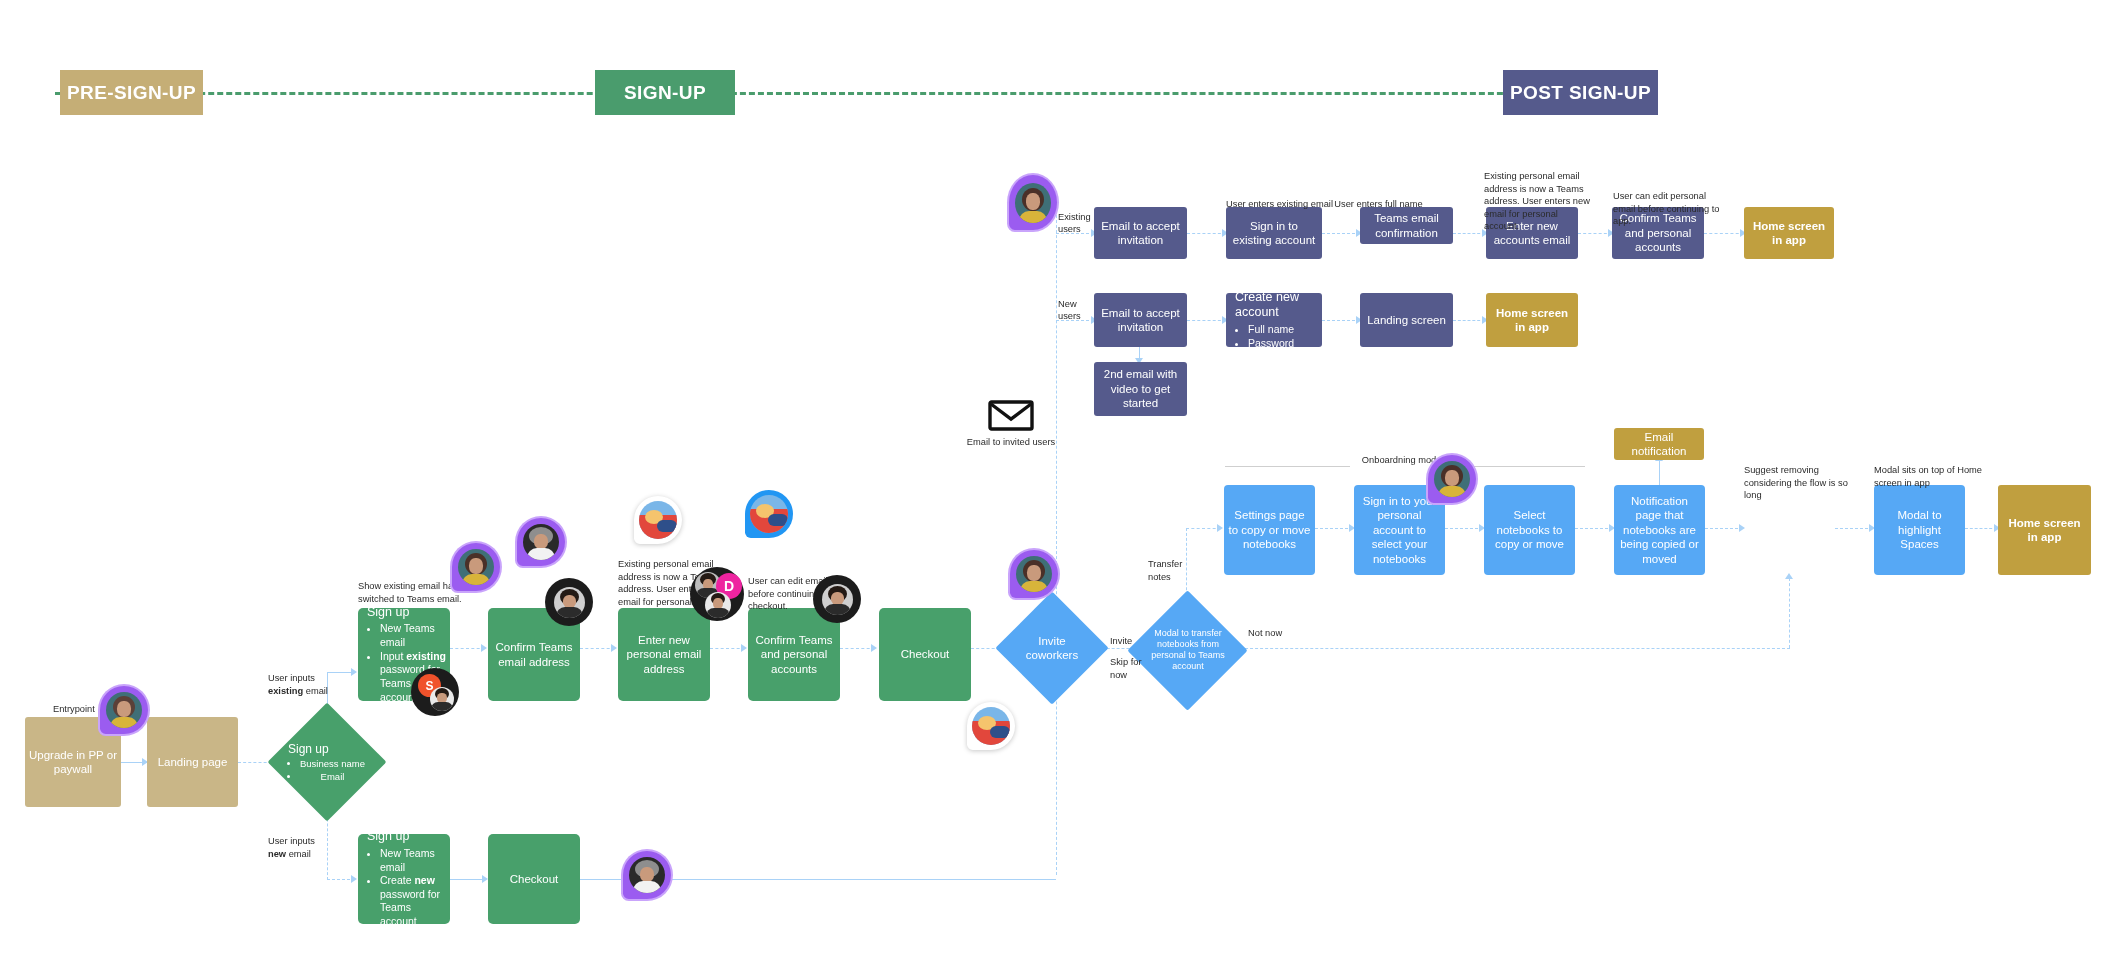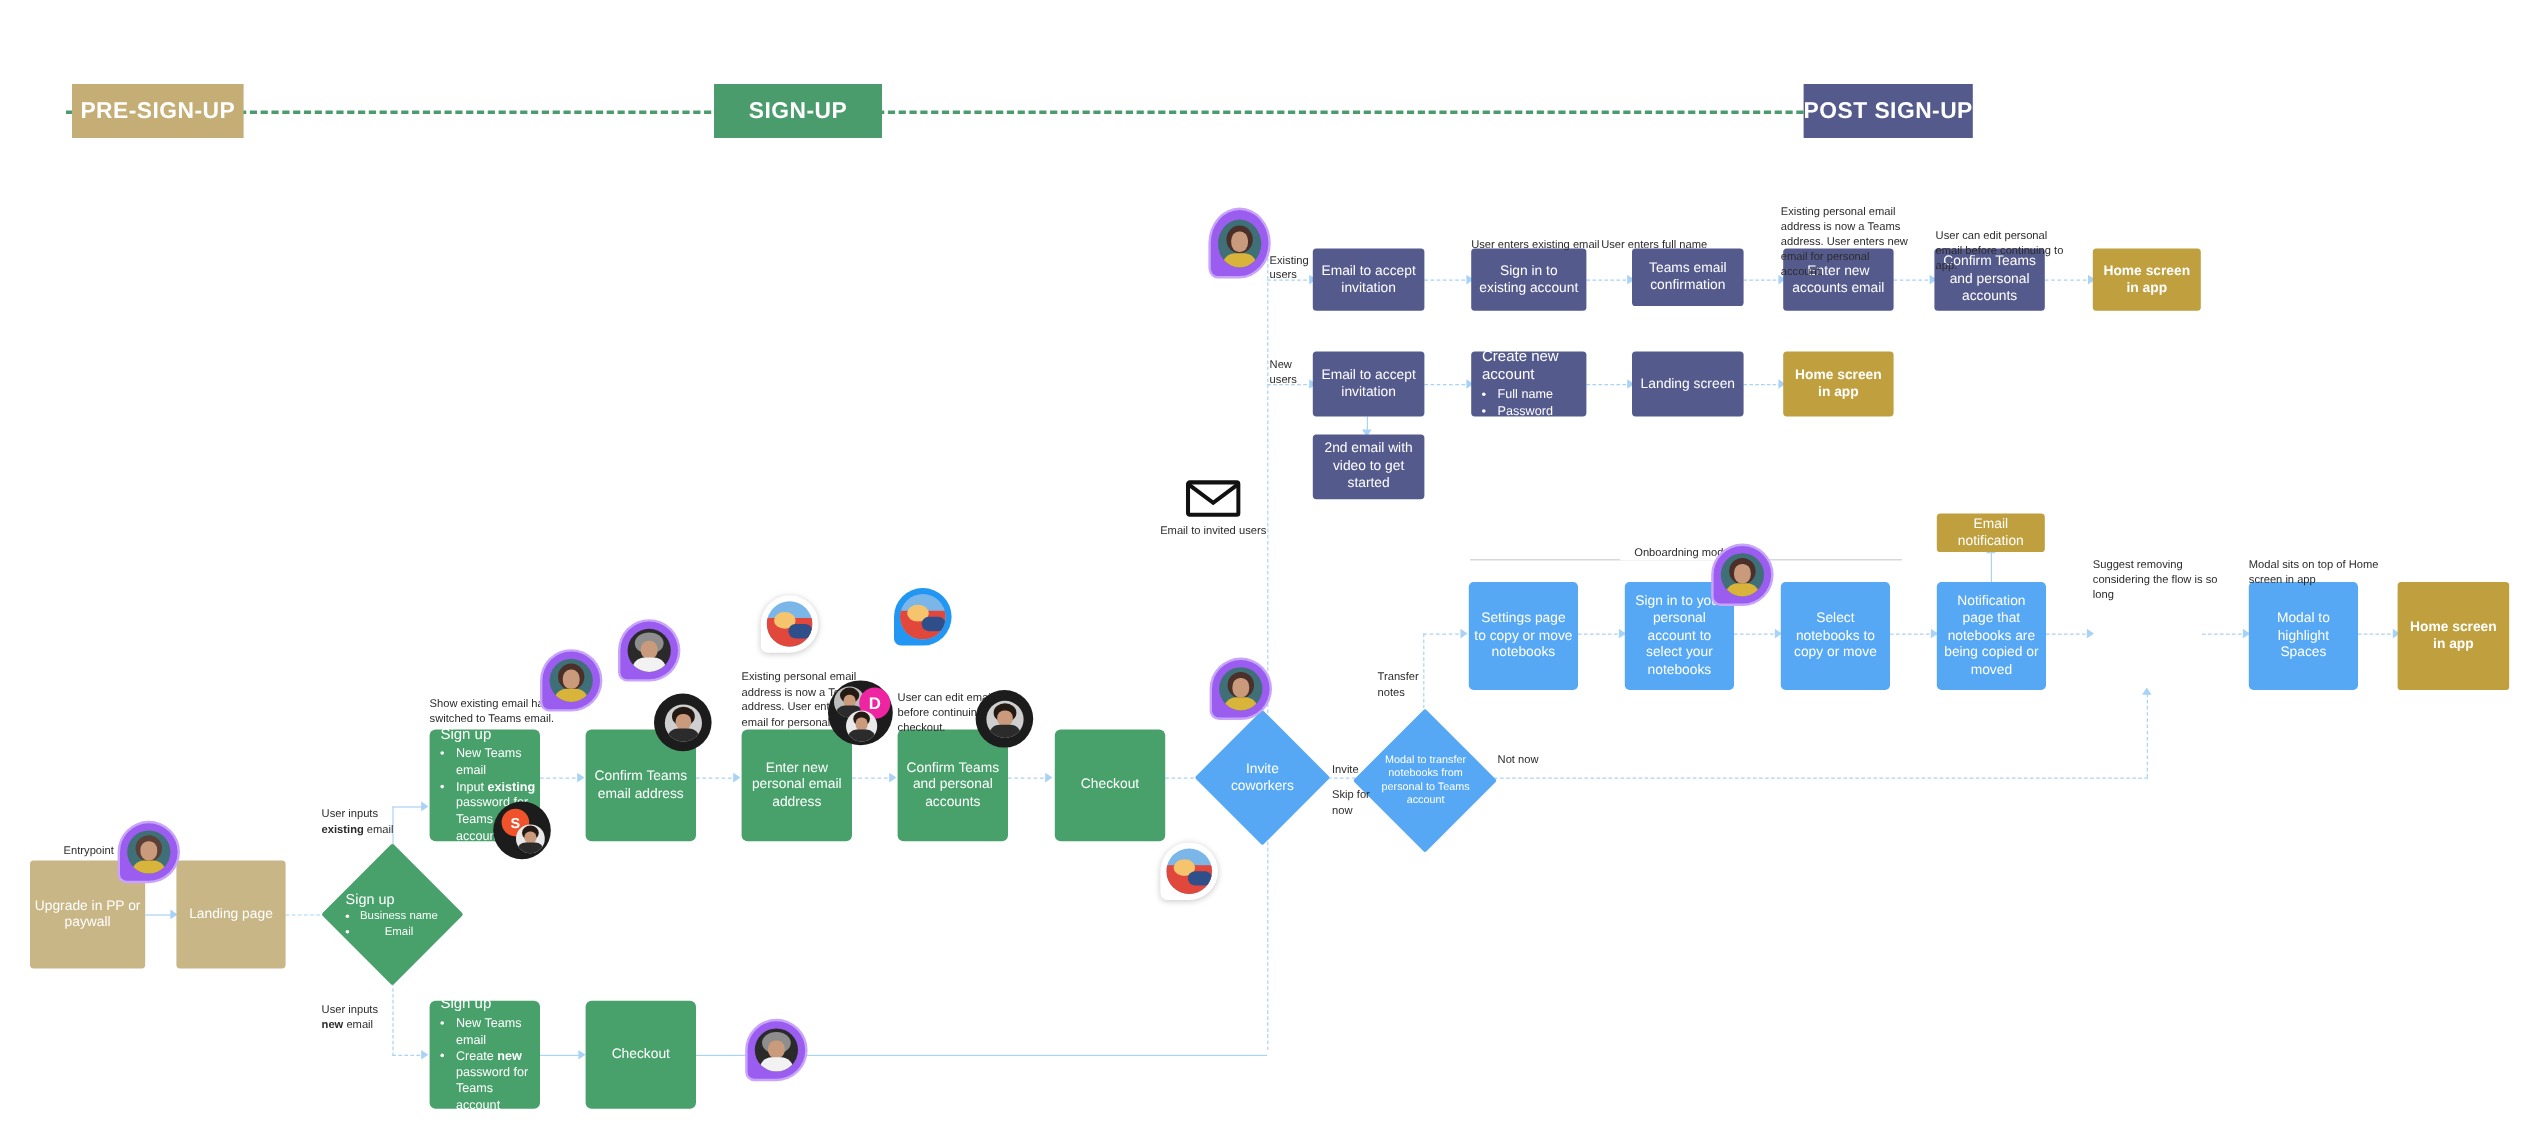--- a/index.html
+++ b/index.html
@@ -73,21 +73,21 @@
 <div id="canvas">
 
   <div class="dashline" style="left:55px;top:92px;width:1520px;"></div>
 
   <div class="phase tan" style="left:60px;top:70px;width:143px;height:45px;">
     <span>PRE-SIGN-UP</span>
   </div>
   <div class="phase green" style="left:595px;top:70px;width:140px;height:45px;">
     <span>SIGN-UP</span>
   </div>
-  <div class="phase purple" style="left:1503px;top:70px;width:141px;height:45px;">
+  <div class="phase purple" style="left:1503px;top:70px;width:155px;height:45px;">
     <span>POST SIGN-UP</span>
   </div>
 
   <div class="anno" style="left:1058px;top:211px;width:44px;line-height:1.3;">
     <span>Existing</span><br>
     <span>users</span>
   </div>
 
   <div class="conn v" style="left:1056px;top:200px;height:675px;"></div>
 
@@ -105,21 +105,21 @@
   <div class="arrow" style="left:1222px;top:229px;"></div>
   <div class="node purple" style="left:1226px;top:207px;width:96px;height:52px;">
     <span class="nodeinner">Sign in to existing account</span>
   </div>
 
   <div class="anno c" style="left:1322px;top:198px;width:113px;">
     <span>User enters full name</span>
   </div>
   <div class="conn h" style="left:1322px;top:233px;width:38px;"></div>
   <div class="arrow" style="left:1356px;top:229px;"></div>
-  <div class="node purple" style="left:1360px;top:207px;width:93px;height:48px;">
+  <div class="node purple" style="left:1360px;top:207px;width:93px;height:37px;">
     <span class="nodeinner">Teams email confirmation</span>
   </div>
 
   <div class="anno" style="left:1484px;top:170px;width:110px;">
     <span>Existing personal email address is now a Teams address. User enters new email for personal account.</span>
   </div>
   <div class="conn h" style="left:1453px;top:233px;width:32px;"></div>
   <div class="arrow" style="left:1482px;top:229px;"></div>
   <div class="node purple" style="left:1486px;top:207px;width:92px;height:52px;">
     <span class="nodeinner">Enter new accounts email</span>

